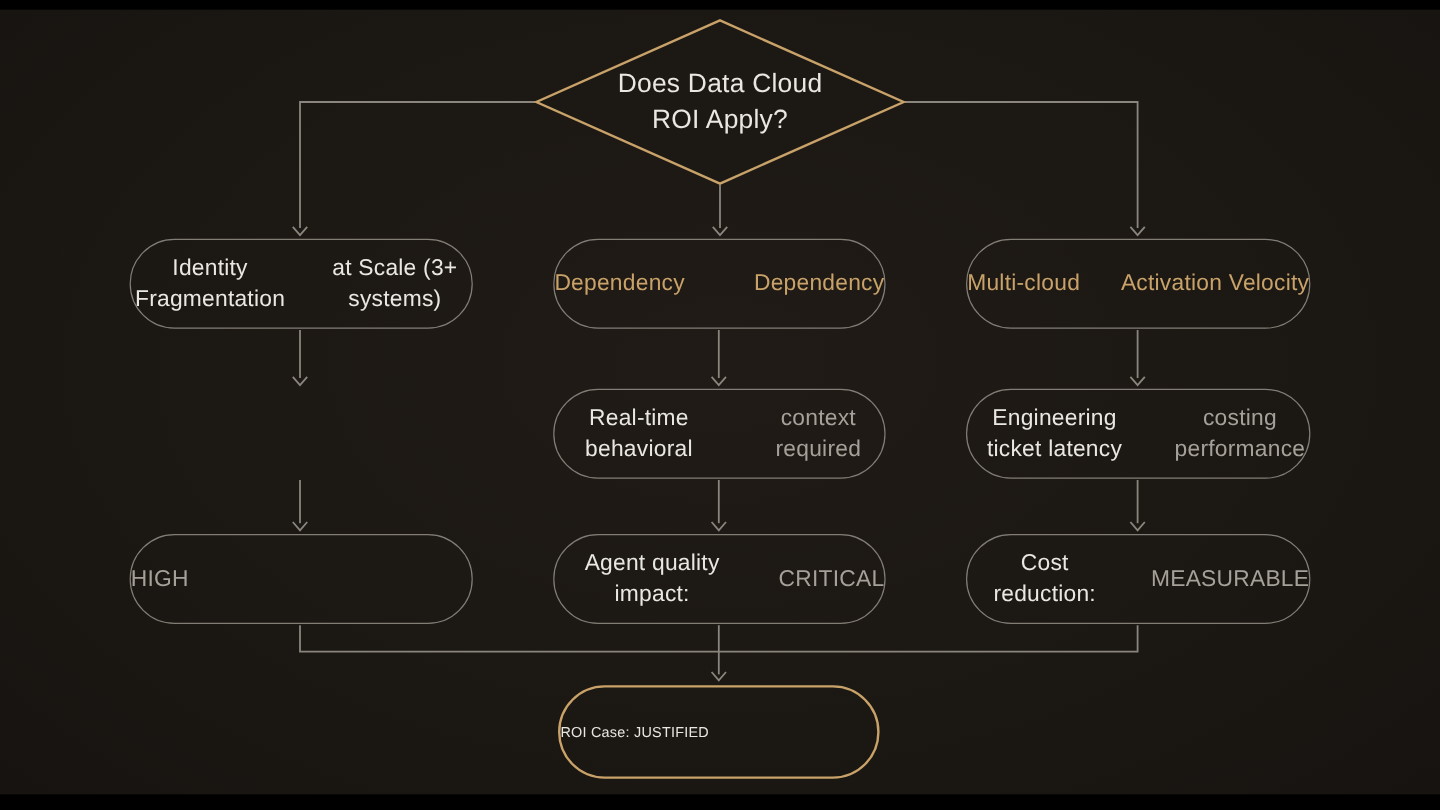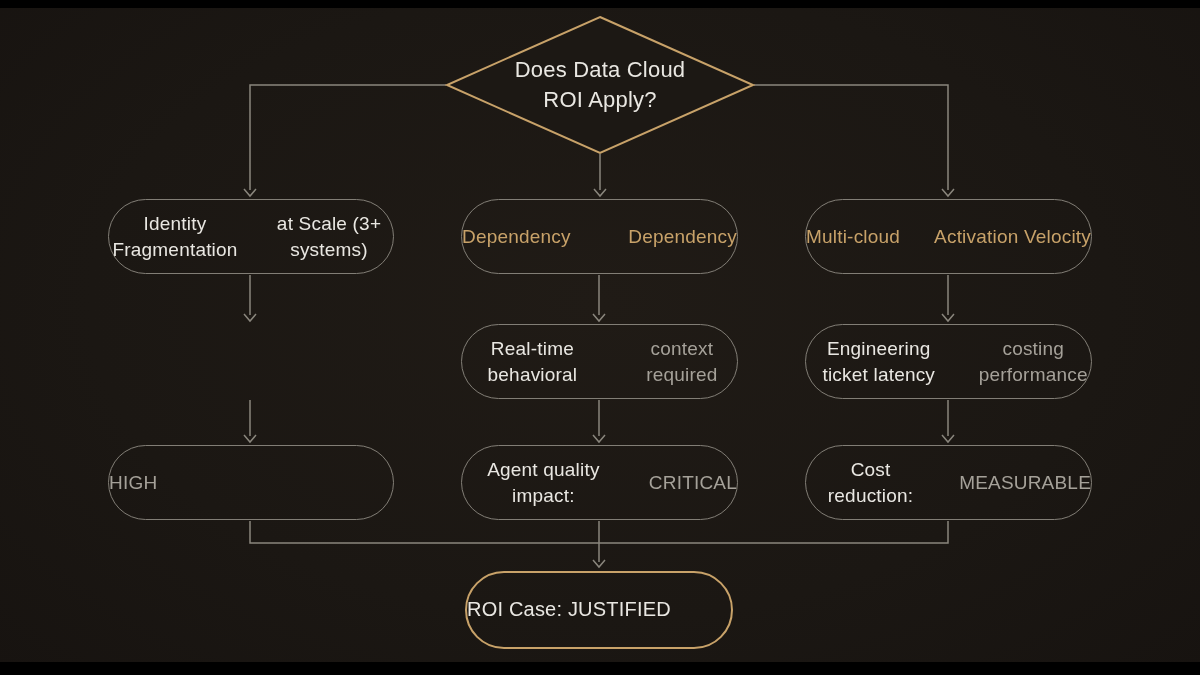--- a/index.html
+++ b/index.html
@@ -28,21 +28,21 @@
     justify-content: space-between;
     text-align: center;
     font-size: 19px;
     line-height: 1.36;
     letter-spacing: 0.2px;
     gap: 24px;
   }
   .node.result {
     border: 2.5px solid #c8a269;
     border-radius: 40px;
-    font-size: 20px;
+    font-size: 12px;
   }
   .diamond-label {
     position: absolute;
     left: 450px; top: 17px; width: 300px; height: 136px;
     display: flex; flex-direction: column;
     align-items: center; justify-content: center;
     text-align: center;
     font-size: 22px; line-height: 1.35; letter-spacing: 0.2px;
     color: #e9e7e2;
   }

